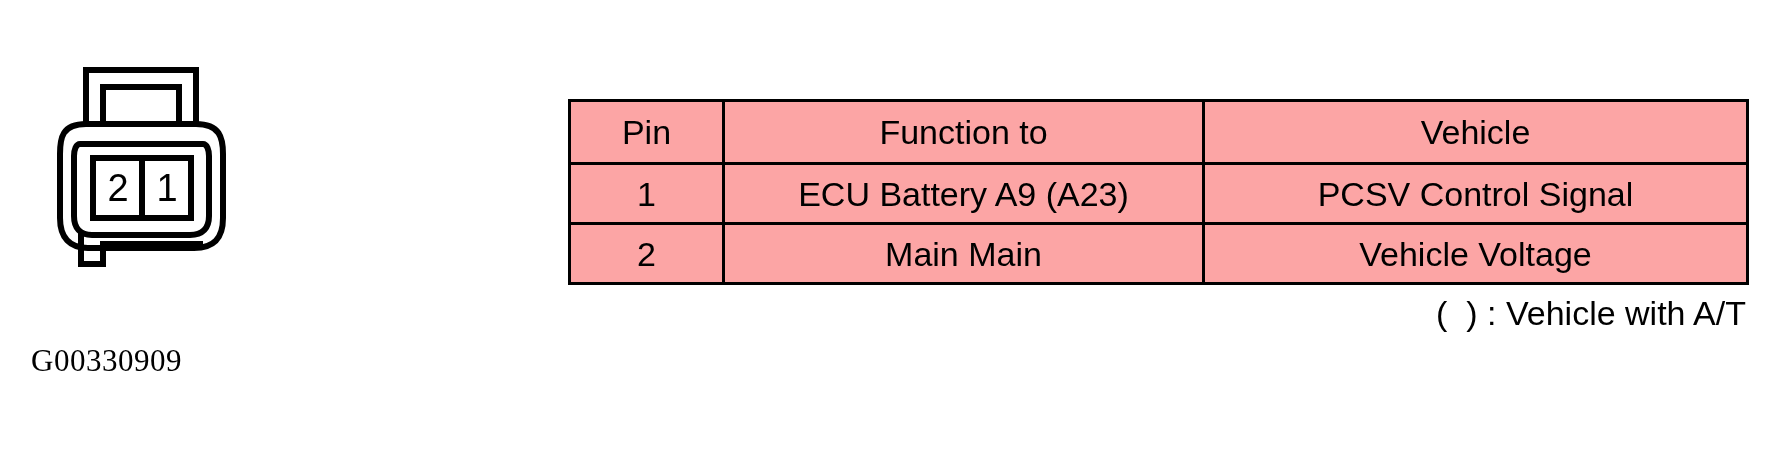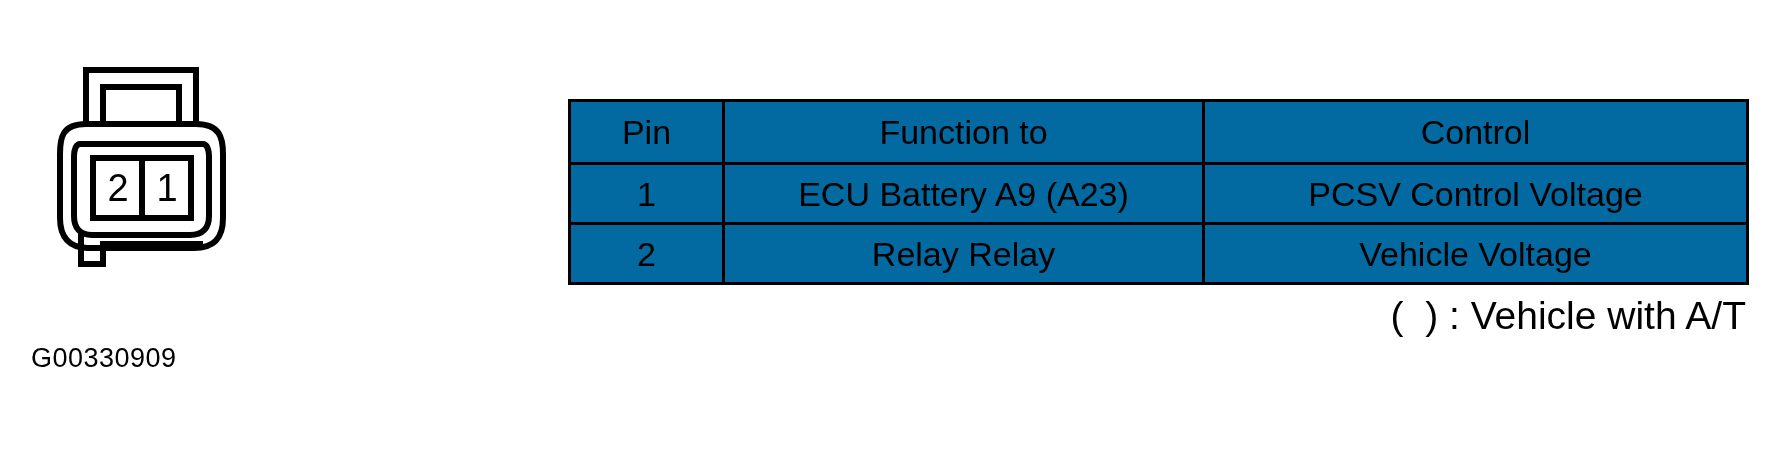--- a/index.html
+++ b/index.html
@@ -26,24 +26,25 @@
   }
   #connector-diagram svg {
     display: block;
   }
 
   
   #figure-id {
     position: absolute;
     left: 31px;
     top: 345px;
-    font-size: 27px;
+    font-size: 31px;
     letter-spacing: 0.5px;
     line-height: 1;
     white-space: nowrap;
+    font-family: Liberation Serif, serif;
   }
 
   
   #pin-table {
     position: absolute;
     left: 568px;
     top: 99px;
     width: 1178px;
     border-collapse: collapse;
     table-layout: fixed;
@@ -54,33 +55,33 @@
 
   #pin-table th,
   #pin-table td {
     border: 3px solid #000000;
     text-align: center;
     vertical-align: middle;
     font-weight: normal;
     font-size: 34px;
     line-height: 1;
     padding: 0;
-    background: #0369a1;
+    background: #fca5a5;
   }
   #pin-table thead th { height: 60px; }
   #pin-table tbody td { height: 57px; }
 
   
   #table-footnote {
     position: absolute;
     left: 568px;
     top: 296px;
     width: 1178px;
     text-align: right;
-    font-size: 39px;
+    font-size: 34px;
     line-height: 1;
     white-space: pre;
   }
 </style>
 </head>
 <body>
 
 <div id="connector-diagram">
   <svg width="210" height="215" viewBox="0 0 210 215" xmlns="http://www.w3.org/2000/svg">
     <g fill="none" stroke="#000000" stroke-width="6" stroke-linejoin="miter" stroke-linecap="square">
@@ -112,30 +113,30 @@
 <table id="pin-table">
   <colgroup>
     <col class="col-pin">
     <col class="col-connected">
     <col class="col-function">
   </colgroup>
   <thead>
     <tr>
       <th>Pin</th>
       <th>Function to</th>
-      <th>Control</th>
+      <th>Vehicle</th>
     </tr>
   </thead>
   <tbody>
     <tr>
       <td>1</td>
       <td>ECU Battery A9 (A23)</td>
-      <td>PCSV Control Voltage</td>
+      <td>PCSV Control Signal</td>
     </tr>
     <tr>
       <td>2</td>
-      <td>Relay Relay</td>
+      <td>Main Main</td>
       <td>Vehicle Voltage</td>
     </tr>
   </tbody>
 </table>
 
 <div id="table-footnote">(  ) : Vehicle with A/T</div>
 
 </body></html>

